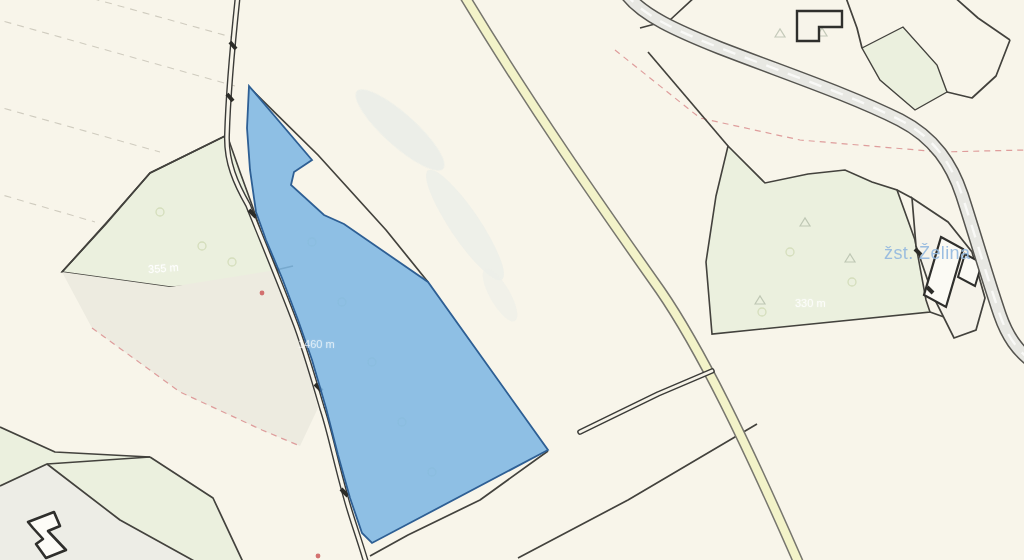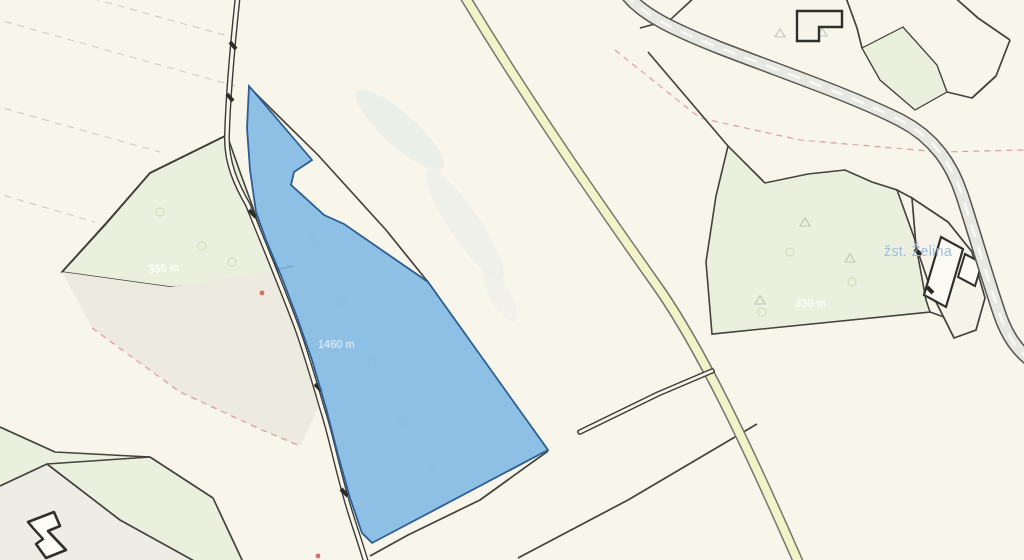--- a/index.html
+++ b/index.html
@@ -7,31 +7,31 @@
     position:relative;
     width:1024px;height:560px;
     overflow:hidden;
     background:#f8f5ea;
     font-family:"Liberation Sans", sans-serif;
   }
   .viewport svg{position:absolute;left:0;top:0;display:block;}
   .lbl{position:absolute;white-space:nowrap;pointer-events:none;}
   .lbl-station{
     left:884px;top:243px;
-    font-size:14px;letter-spacing:.4px;
+    font-size:18px;letter-spacing:.4px;
     color:rgba(148,185,222,.92);
   }
   .lbl-measure{
     font-size:11px;
     color:rgba(255,255,255,.95);
     text-shadow:0 0 2px rgba(255,255,255,.55);
   }
   .lbl-m-left{left:148px;top:262px;transform:rotate(-4deg);}
   .lbl-m-right{left:795px;top:297px;opacity:.9;}
-  .lbl-m-parcel{left:318px;top:338px;opacity:.72;}
+  .lbl-m-parcel{left:298px;top:338px;opacity:.72;}
 </style>
 </head>
 <body>
 
 <div class="viewport">
   <svg width="1024" height="560" viewBox="0 0 1024 560">
 
     <g opacity="0.45">
       <ellipse cx="400" cy="130" rx="58" ry="16" fill="#dde7e7" transform="rotate(42 400 130)"></ellipse>
       <ellipse cx="465" cy="225" rx="66" ry="15" fill="#dde7e7" transform="rotate(56 465 225)" opacity="0.8"></ellipse>

